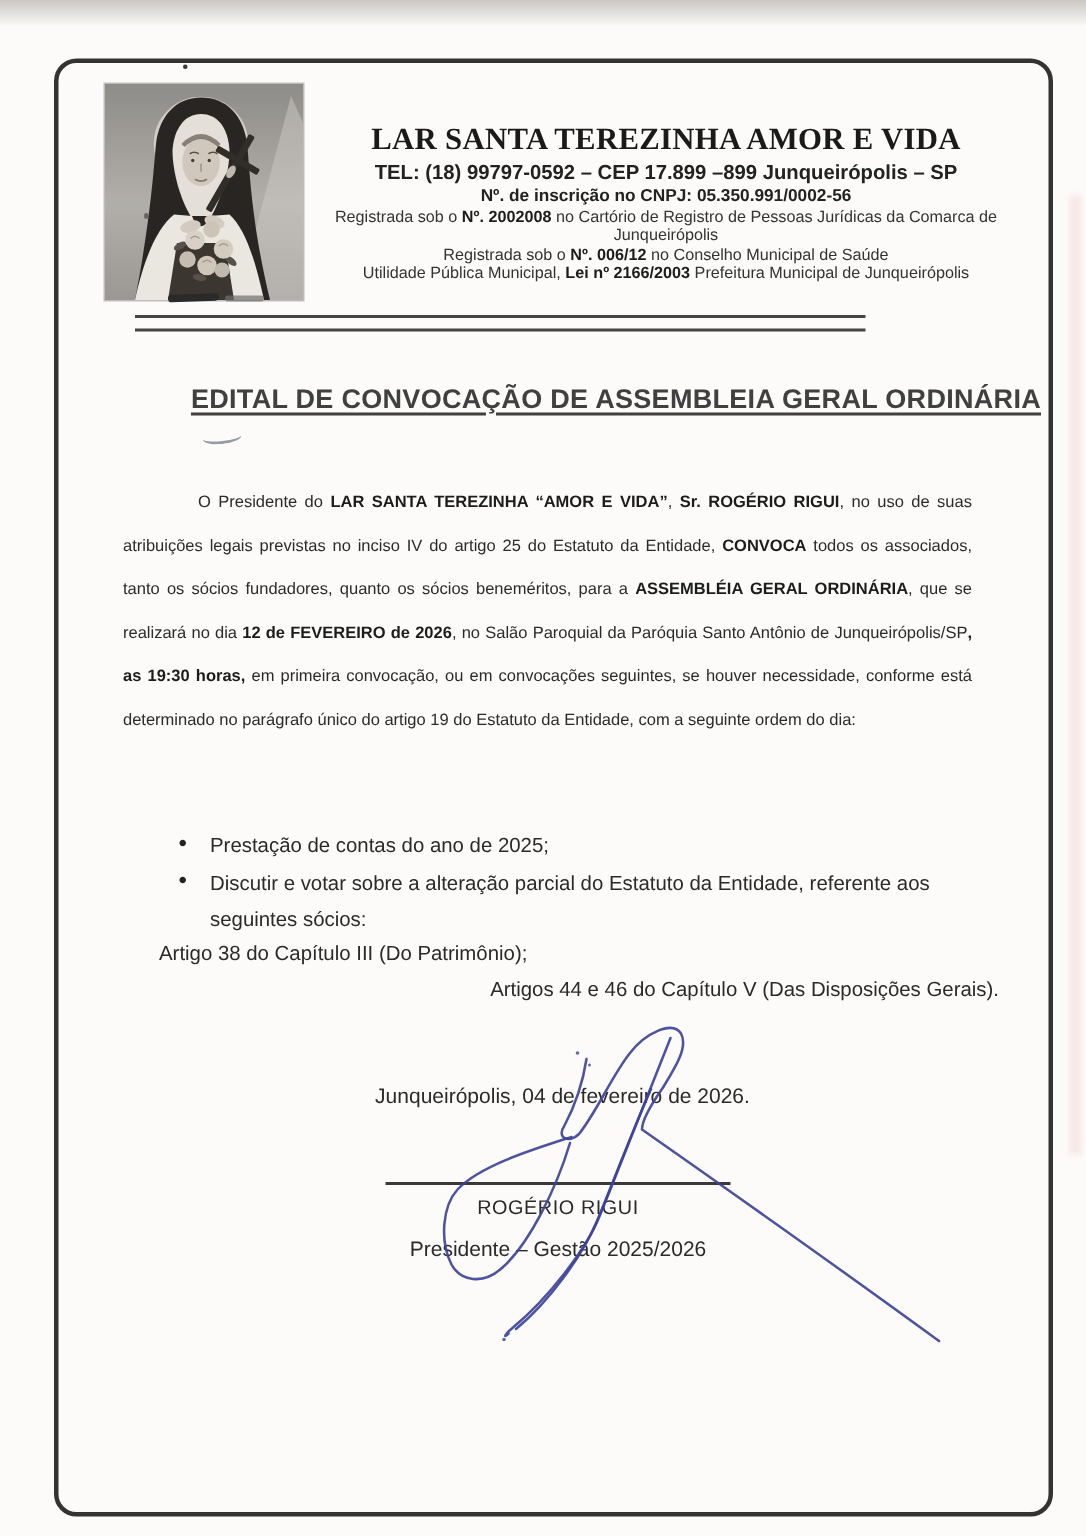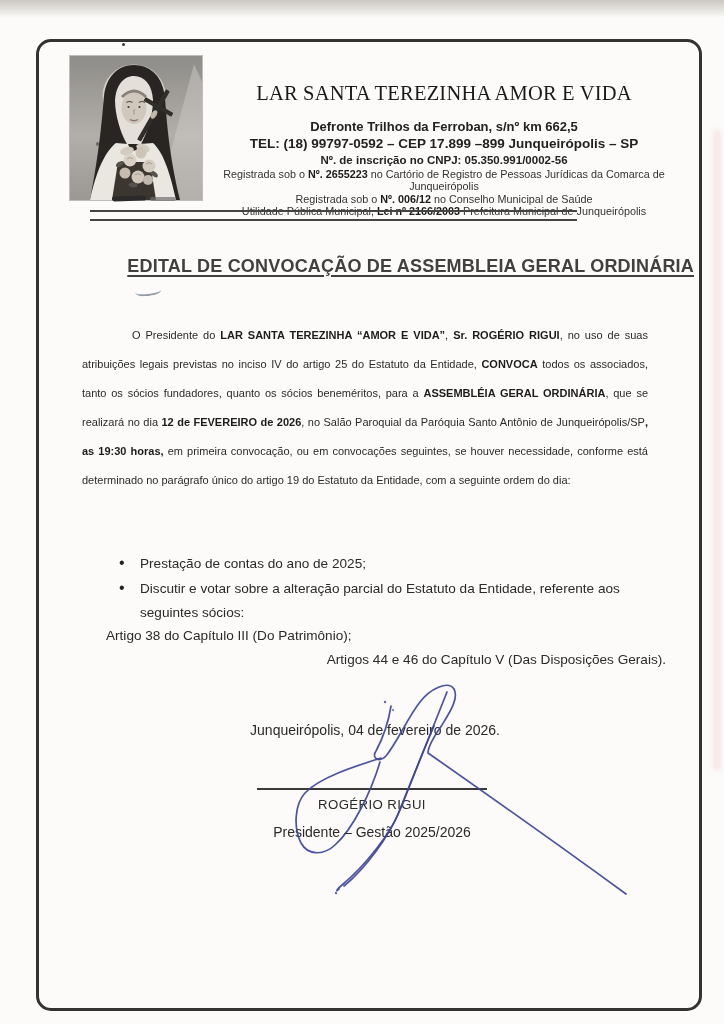--- a/index.html
+++ b/index.html
@@ -12,21 +12,21 @@
   .scan-band{position:absolute;left:0;top:0;width:724px;height:18px;
     background:linear-gradient(180deg,#cbc8c4 0%,#dedcd8 40%,#fcfbf9 100%);}
   .pink-edge{position:absolute;left:713px;top:130px;width:8px;height:640px;
     background:rgba(231,170,170,.22);filter:blur(2px);}
   .frame{position:absolute;left:36px;top:39px;width:666px;height:972px;
     box-sizing:border-box;border:3px solid #333;border-radius:15px;background:transparent;}
   
   .portrait{position:absolute;left:70px;top:56px;width:132px;height:144px;
     outline:1px solid #c2bfba;filter:blur(.25px) contrast(.97);}
   .header-text{position:absolute;left:188px;top:80px;width:512px;text-align:center;}
-  .org-name{font-family:"Liberation Serif","DejaVu Serif",serif;font-weight:normal;
+  .org-name{font-family:"Liberation Serif","DejaVu Serif",serif;font-weight:bold;
     font-size:20.5px;line-height:26px;color:#1a1a1a;letter-spacing:.2px;}
   .addr1{font-weight:bold;font-size:13px;line-height:17px;margin-top:12px;color:#222;}
   .addr2{font-weight:bold;font-size:13.5px;line-height:17px;color:#222;}
   .cnpj{font-weight:bold;font-size:11.5px;line-height:16px;color:#222;}
   .reg{font-size:10.8px;line-height:12.3px;color:#333;}
   .b{font-weight:bold;color:#1c1c1c;}
   .rule{position:absolute;left:90px;width:487px;height:1.6px;background:#444;}
   .rule-1{top:210px;} .rule-2{top:219px;}
   
   .doc-title{position:absolute;left:50px;top:256px;width:644px;text-align:right;
@@ -106,24 +106,23 @@
       <circle cx="79" cy="110" r="6.5" fill="#d7cec1"></circle>
         <circle cx="55" cy="117" r="5.5" fill="#c8bfb2"></circle>
       <circle cx="68" cy="121" r="6.5" fill="#d2c9bc"></circle>
         <circle cx="78" cy="124" r="5" fill="#c3bab0"></circle>
       <path d="M57,103 q3,-3 6,0 M76,108 q3,-3 6,0 M65,119 q3,-3 6,0" fill="none" stroke="#a79c8e" stroke-width="1"></path>
     </g>
   </svg>
 
   <div class="header-text">
     <div class="org-name">LAR SANTA TEREZINHA AMOR E VIDA</div>
-    <div class="addr1">Defronte Trilhos da Ferroban, s/nº km 662,5</div>
     <div class="addr2">TEL: (18) 99797-0592 – CEP 17.899 –899 Junqueirópolis – SP</div>
     <div class="cnpj">Nº. de inscrição no CNPJ: 05.350.991/0002-56</div>
-    <div class="reg"><span>Registrada sob o </span><span class="b">Nº. 2655223</span><span> no Cartório de Registro de Pessoas Jurídicas da Comarca de Junqueirópolis</span></div>
+    <div class="reg"><span>Registrada sob o </span><span class="b">Nº. 2002008</span><span> no Cartório de Registro de Pessoas Jurídicas da Comarca de Junqueirópolis</span></div>
     <div class="reg"><span>Registrada sob o </span><span class="b">Nº. 006/12</span><span> no Conselho Municipal de Saúde</span></div>
     <div class="reg"><span>Utilidade Pública Municipal, </span><span class="b">Lei nº 2166/2003</span><span> Prefeitura Municipal de Junqueirópolis</span></div>
   </div>
 
   <div class="rule rule-1"></div>
   <div class="rule rule-2"></div>
 
   <div class="smudge-a"></div>
   <div class="smudge-b"></div>
   <div class="smudge-c"></div>

